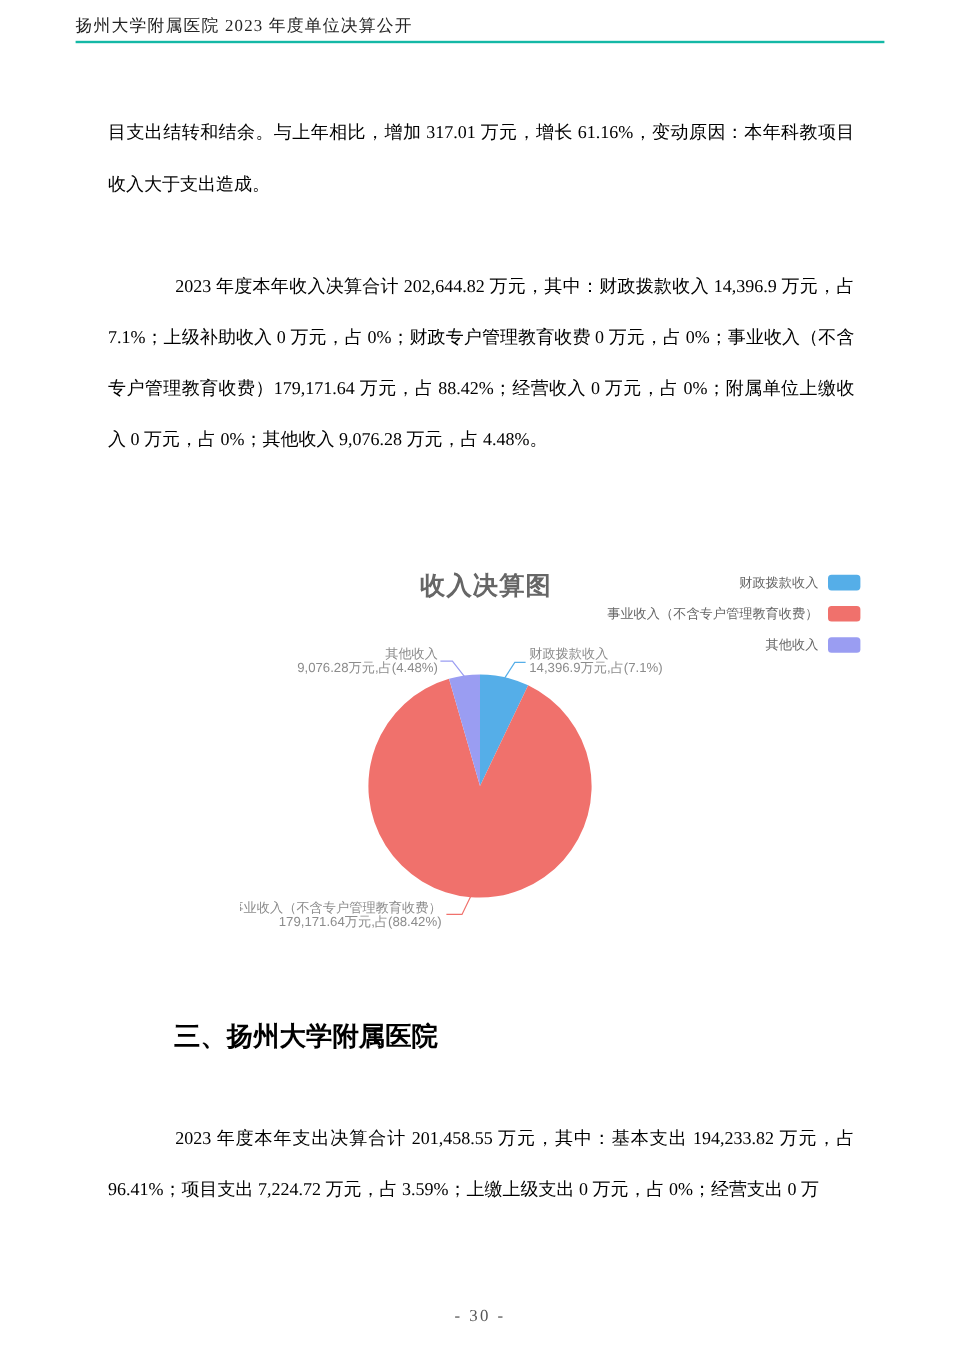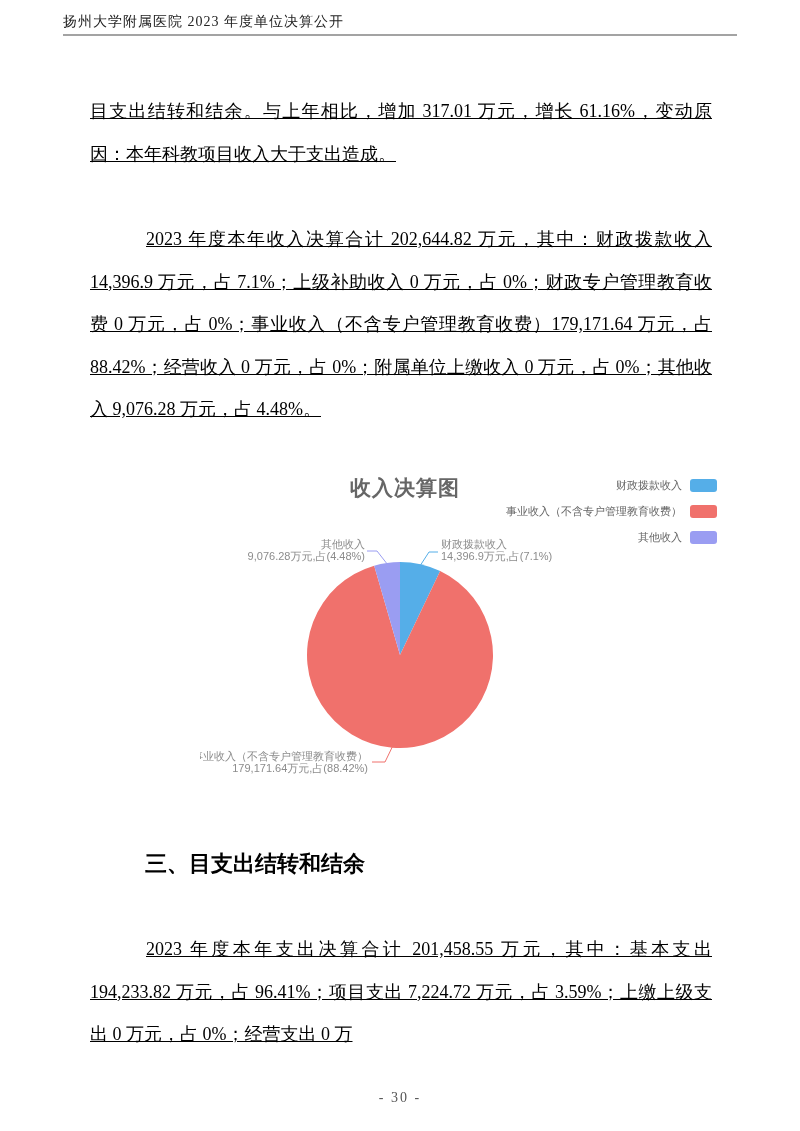--- a/index.html
+++ b/index.html
@@ -4,25 +4,25 @@
 <style>
   html,body { margin:0; padding:0; background:#ffffff; }
   .page {
     position:relative; width:800px; height:1131px; background:#ffffff;
     overflow:hidden; color:#000;
     font-family:"Liberation Serif","DejaVu Serif",serif;
   }
   .page-header {
     position:absolute; left:63px; right:63px; top:13px;
     font-size:14px; color:#222; padding-bottom:3px;
-    border-bottom:2px solid #a3a3a3; letter-spacing:1px;
+    border-bottom:2px solid #14b8a6; letter-spacing:1px;
   }
   .para {
     position:absolute; left:90px; width:622px; margin:0;
-    font-size:18px; line-height:42.5px; text-align:justify;text-decoration:underline;
+    font-size:15px; line-height:42.5px; text-align:justify;
   }
   .p1 { top:90px; }
   .p2 { top:218px; }
   .p3 { top:887px;margin-top:41px; }
   .indent { text-indent:56px; }
   .heading {
     position:absolute; left:90px; width:622px; margin:0;
     padding-left:55px; box-sizing:border-box;
     font-family:"Liberation Sans","DejaVu Sans",sans-serif;
     font-size:22px; font-weight:bold; line-height:28px; color:#000;
@@ -102,21 +102,21 @@
         <text x="241" y="78">财政拨款收入</text>
         <text x="241" y="90">14,396.9万元,占(7.1%)</text>
         <text x="165" y="78" text-anchor="end">其他收入</text>
         <text x="165" y="90" text-anchor="end">9,076.28万元,占(4.48%)</text>
         <text x="168" y="290" text-anchor="end">事业收入（不含专户管理教育收费）</text>
         <text x="168" y="302" text-anchor="end">179,171.64万元,占(88.42%)</text>
       </g>
     </svg>
   </div>
 
-  <h2 class="heading h2b">三、目支出结转和结余</h2>
+  <h2 class="heading h2b">三、扬州大学附属医院</h2>
 
   <p class="para p3 indent">2023 年度本年支出决算合计 201,458.55 万元，其中：基本支出 194,233.82 万元，占 96.41%；项目支出 7,224.72 万元，占 3.59%；上缴上级支出 0 万元，占 0%；经营支出 0 万</p>
 
   <div class="page-footer">
     <span>- 30 -</span>
   </div>
 
 </div>
 
 </body></html>

